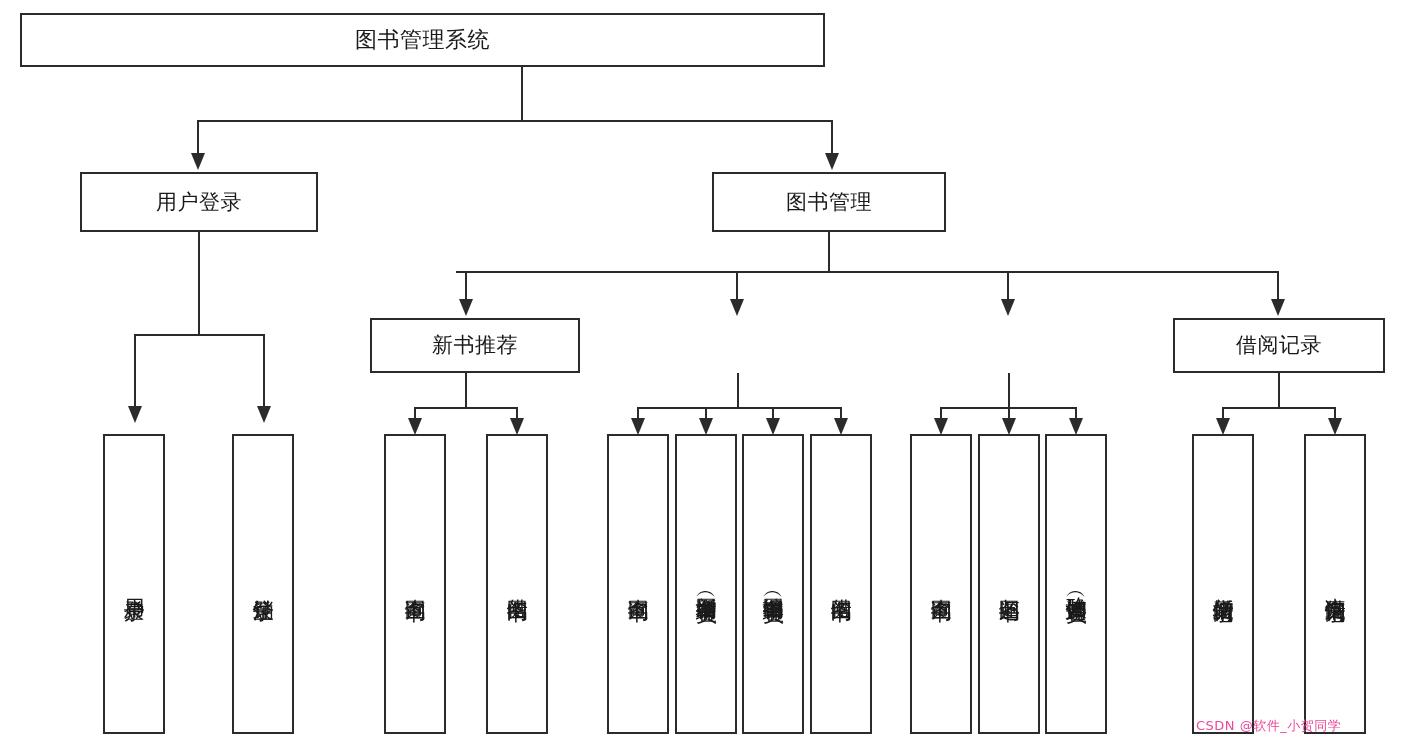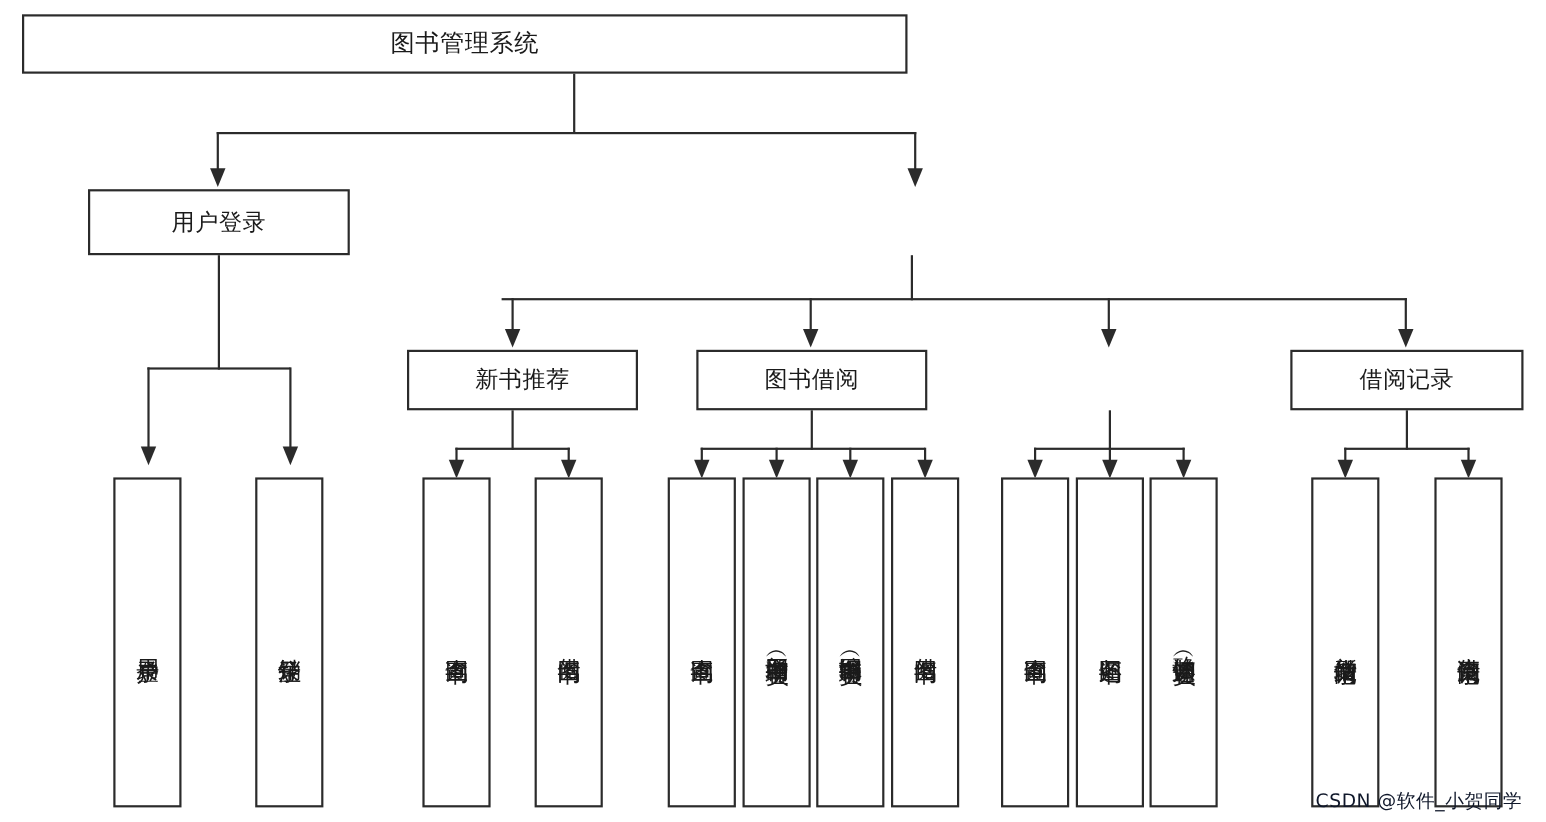--- a/index.html
+++ b/index.html
@@ -73,22 +73,22 @@
     width: 0;
     height: 0;
     border-left: 7px solid transparent;
     border-right: 7px solid transparent;
     border-top: 17px solid #2b2b2b;
   }
 
   
   .watermark {
     position: absolute;
-    font-size: 17px;
-    color: #0f172a;
+    font-size: 13px;
+    color: #ec4899;
     white-space: nowrap;
     letter-spacing: 0.5px;
   }
 </style>
 </head>
 <body>
 
 <div id="canvas">
 
   <div class="node root" style="left:20px; top:13px; width:805px; height:54px;">
@@ -102,20 +102,23 @@
   <div class="vline" style="left:197px; top:120px; width:2px; height:35px;"></div>
   <div class="arrow" style="left:191px; top:153px;"></div>
 
   <div class="vline" style="left:831px; top:120px; width:2px; height:35px;"></div>
   <div class="arrow" style="left:825px; top:153px;"></div>
 
   <div class="node" style="left:80px; top:172px; width:238px; height:60px;">
     <span class="node-label">用户登录</span>
   </div>
 
+  <div class="node" style="left:712px; top:172px; width:234px; height:60px;">
+    <span class="node-label">图书管理</span>
+  </div>
 
   <div class="vline" style="left:198px; top:232px; width:2px; height:104px;"></div>
   <div class="hline" style="left:134px; top:334px; width:130px; height:2px;"></div>
   <div class="vline" style="left:134px; top:334px; width:2px; height:74px;"></div>
   <div class="arrow" style="left:128px; top:406px;"></div>
   <div class="vline" style="left:263px; top:334px; width:2px; height:74px;"></div>
   <div class="arrow" style="left:257px; top:406px;"></div>
 
   <div class="vline" style="left:828px; top:232px; width:2px; height:41px;"></div>
   <div class="hline" style="left:456px; top:271px; width:823px; height:2px;"></div>
@@ -129,23 +132,20 @@
   <div class="vline" style="left:1007px; top:271px; width:2px; height:30px;"></div>
   <div class="arrow" style="left:1001px; top:299px;"></div>
 
   <div class="vline" style="left:1277px; top:271px; width:2px; height:30px;"></div>
   <div class="arrow" style="left:1271px; top:299px;"></div>
 
   <div class="node" style="left:370px; top:318px; width:210px; height:55px;">
     <span class="node-label">新书推荐</span>
   </div>
 
-  <div class="node" style="left:633px; top:318px; width:210px; height:55px;">
-    <span class="node-label">图书借阅</span>
-  </div>
 
 
   <div class="node" style="left:1173px; top:318px; width:212px; height:55px;">
     <span class="node-label">借阅记录</span>
   </div>
 
   <div class="vline" style="left:465px; top:373px; width:2px; height:36px;"></div>
   <div class="hline" style="left:414px; top:407px; width:104px; height:2px;"></div>
   <div class="vline" style="left:414px; top:407px; width:2px; height:14px;"></div>
   <div class="arrow" style="left:408px; top:418px;"></div>

